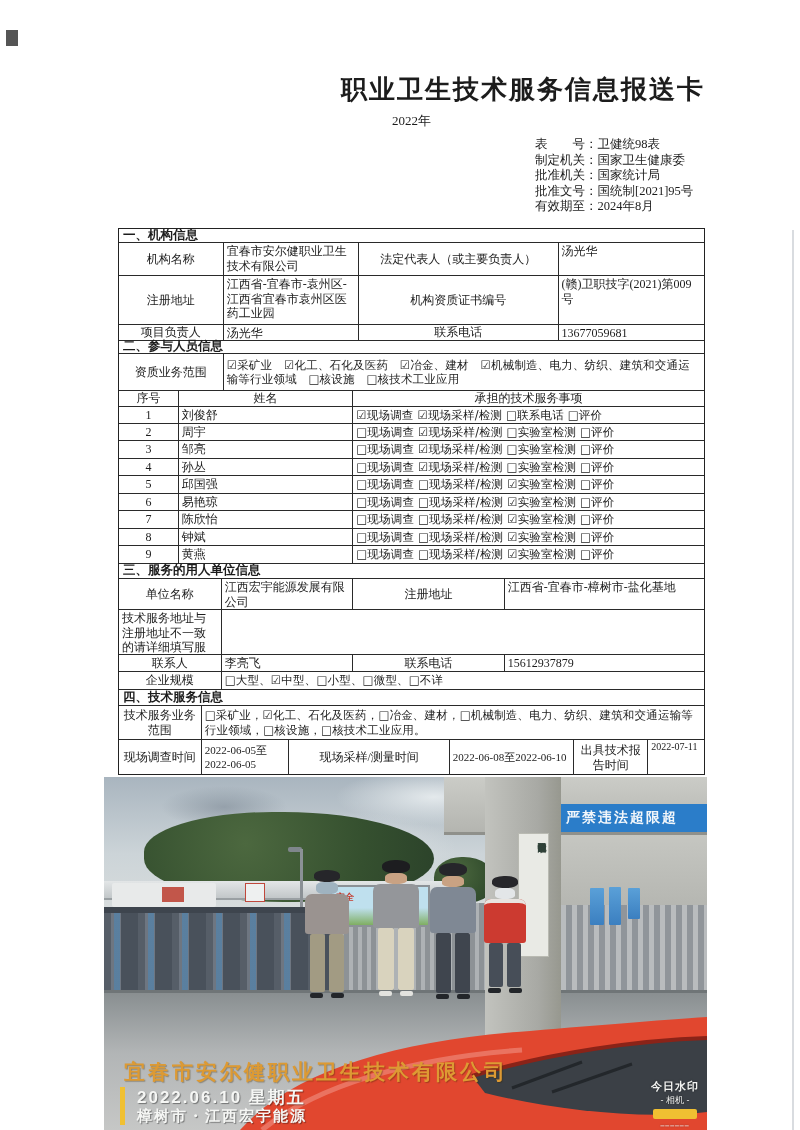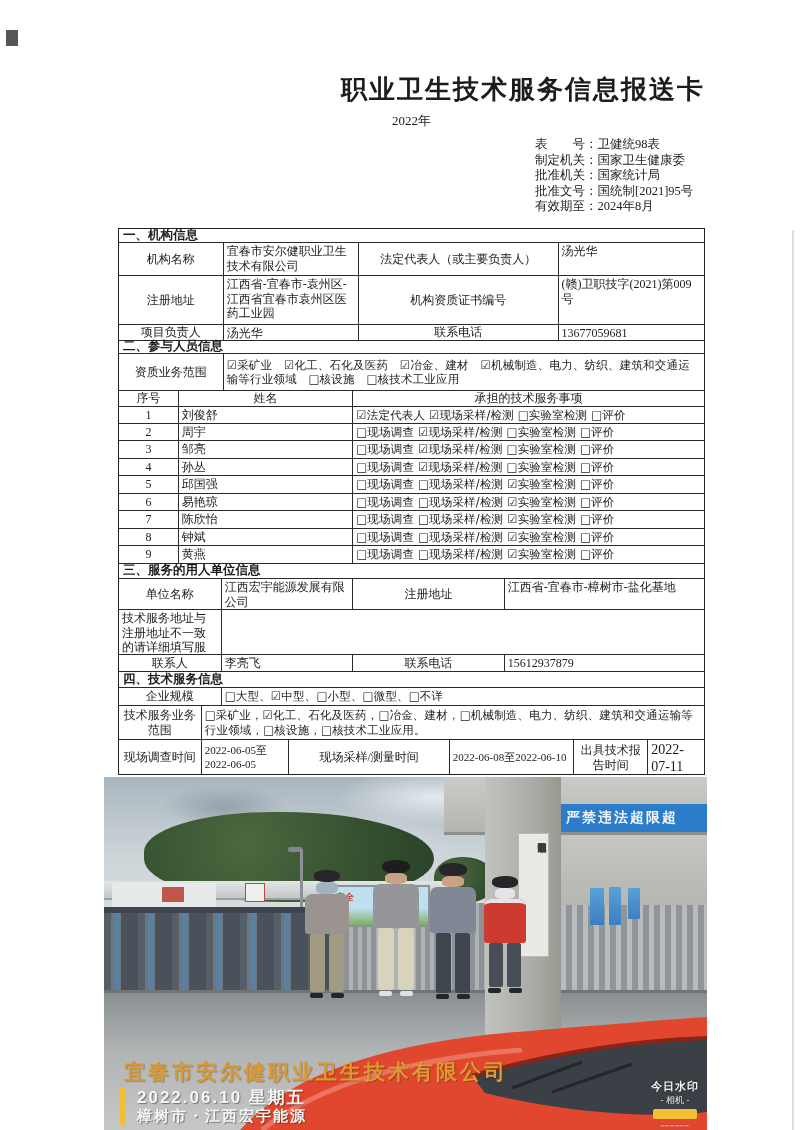--- a/index.html
+++ b/index.html
@@ -138,21 +138,21 @@
       <div class="cell val vmid chk" style="width:483px">☑采矿业　☑化工、石化及医药　☑冶金、建材　☑机械制造、电力、纺织、建筑和交通运输等行业领域　□核设施　□核技术工业应用</div>
     </div>
     <div class="trow" style="height:16px">
       <div class="cell lab" style="width:59px">序号</div>
       <div class="cell lab" style="width:175px">姓名</div>
       <div class="cell lab" style="width:353px">承担的技术服务事项</div>
     </div>
     <div class="trow" style="height:17px">
       <div class="cell lab" style="width:59px">1</div>
       <div class="cell val vmid" style="width:175px">刘俊舒</div>
-      <div class="cell val vmid chk" style="width:353px">☑法定代表人 ☑现场采样/检测 □实验室检测 □评价</div>
+      <div class="cell val vmid chk" style="width:353px">☑现场调查 ☑现场采样/检测 □联系电话 □评价</div>
     </div>
     <div class="trow" style="height:17px">
       <div class="cell lab" style="width:59px">2</div>
       <div class="cell val vmid" style="width:175px">周宇</div>
       <div class="cell val vmid chk" style="width:353px">□现场调查 ☑现场采样/检测 □实验室检测 □评价</div>
     </div>
     <div class="trow" style="height:18px">
       <div class="cell lab" style="width:59px">3</div>
       <div class="cell val vmid" style="width:175px">邹亮</div>
       <div class="cell val vmid chk" style="width:353px">□现场调查 ☑现场采样/检测 □实验室检测 □评价</div>
@@ -198,37 +198,37 @@
     <div class="trow" style="height:45px">
       <div class="cell val" style="width:102px">技术服务地址与注册地址不一致的请详细填写服务地址</div>
       <div class="cell val" style="width:485px"></div>
     </div>
     <div class="trow" style="height:17px">
       <div class="cell lab" style="width:102px">联系人</div>
       <div class="cell val vmid" style="width:132px">李亮飞</div>
       <div class="cell lab" style="width:152px">联系电话</div>
       <div class="cell val vmid" style="width:201px">15612937879</div>
     </div>
-    <div class="trow sect" style="height:16px">四、技术服务信息</div>
-
     <div class="trow" style="height:18px">
       <div class="cell lab" style="width:102px">企业规模</div>
       <div class="cell val vmid chk" style="width:485px">□大型、☑中型、□小型、□微型、□不详</div>
     </div>
+
+    <div class="trow sect" style="height:16px">四、技术服务信息</div>
     <div class="trow" style="height:34px">
       <div class="cell lab" style="width:82px">技术服务业务范围</div>
       <div class="cell val vmid chk" style="width:505px">□采矿业，☑化工、石化及医药，□冶金、建材，□机械制造、电力、纺织、建筑和交通运输等行业领域，□核设施，□核技术工业应用。</div>
     </div>
     <div class="trow" style="height:36px">
       <div class="cell lab" style="width:82px">现场调查时间</div>
       <div class="cell val vmid" style="width:88px;font-size:11px">2022-06-05至2022-06-05</div>
       <div class="cell lab" style="width:161px">现场采样/测量时间</div>
       <div class="cell val vmid" style="width:125px;font-size:11px">2022-06-08至2022-06-10</div>
       <div class="cell lab" style="width:74px">出具技术报告时间</div>
-      <div class="cell val" style="width:57px;font-size:14px">2022-07-11</div>
+      <div class="cell val" style="width:57px;font-size:10px">2022-07-11</div>
     </div>
   </div>
 
   <div class="abs" id="photo">
     <div class="abs" id="sky"></div>
     <div class="abs tree" style="left:40px;top:35px;width:290px;height:90px"></div>
     <div class="abs tree" style="left:330px;top:80px;width:62px;height:46px"></div>
     <div class="abs tree" style="left:520px;top:58px;width:70px;height:38px;opacity:.7"></div>
     <div class="abs" id="truss"></div>
     <div class="abs" id="lamp-head"></div>

